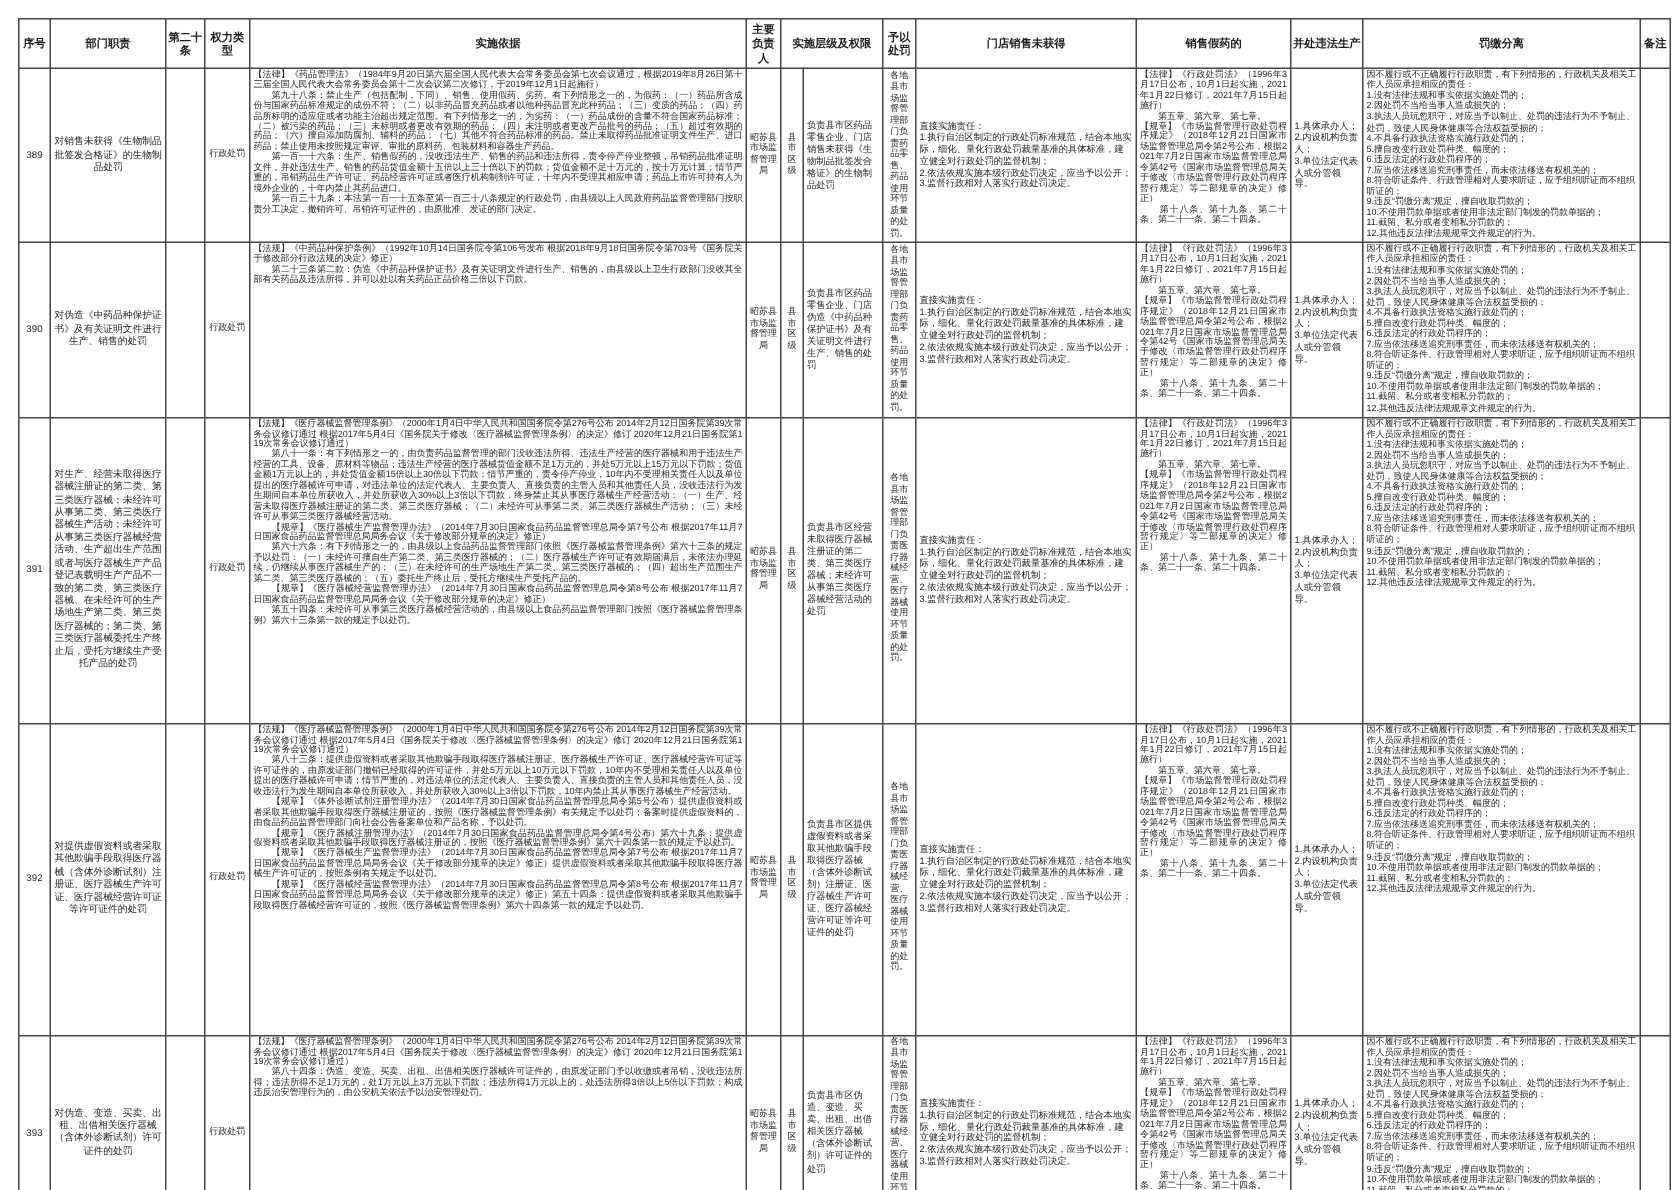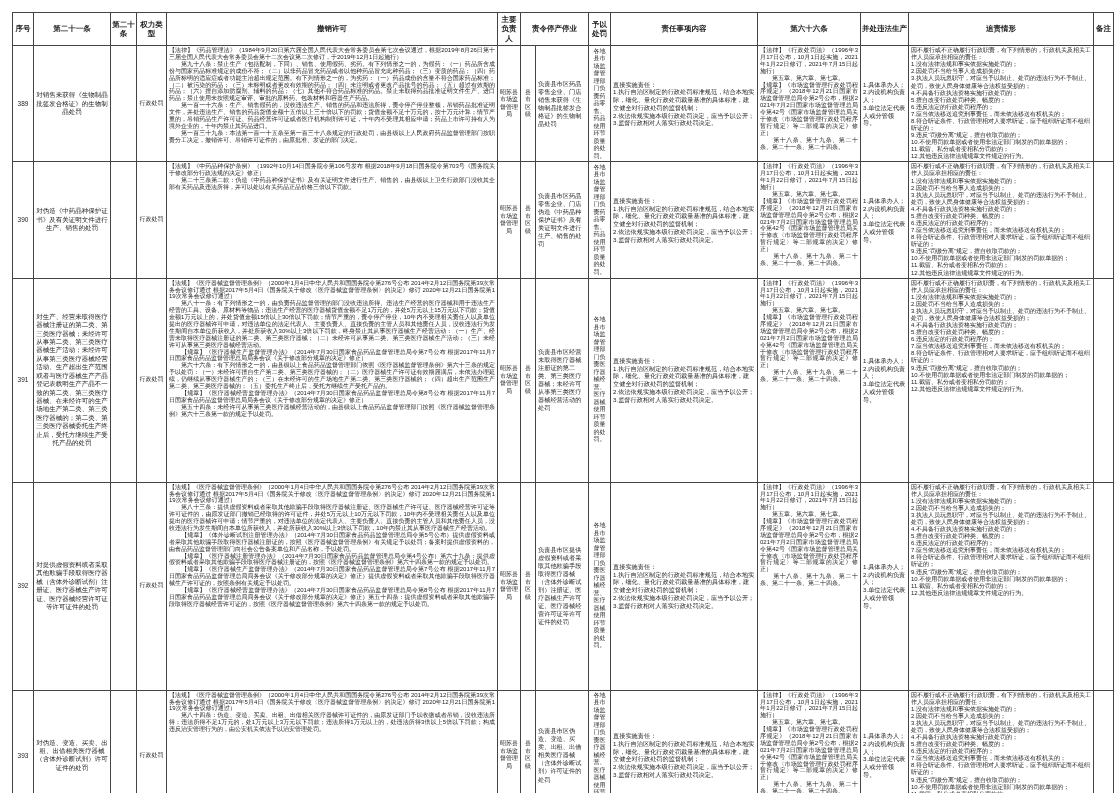--- a/index.html
+++ b/index.html
@@ -37,31 +37,31 @@
     <col style="width:22px">
         <col style="width:147px">
         <col style="width:103px">
         <col style="width:48px">
     <col style="width:185px">
         <col style="width:20px">
   </colgroup>
   <thead>
     <tr style="height:26px">
       <th>序号</th>
-      <th>第二十一条</th>
+      <th>部门职责</th>
       <th>第二十条</th>
       <th>权力类型</th>
-      <th>撤销许可</th>
+      <th>实施依据</th>
       <th>主要负责人</th>
-      <th colspan="2">责令停产停业</th>
+      <th colspan="2">实施层级及权限</th>
       <th>予以处罚</th>
-      <th>责任事项内容</th>
-      <th>第六十六条</th>
+      <th>门店销售未获得</th>
+      <th>销售假药的</th>
       <th>并处违法生产</th>
-      <th>追责情形</th>
+      <th>罚缴分离</th>
       <th>备注</th>
     </tr>
   </thead>
   <tbody>
     <tr style="height:105px">
       <td class="c seq">389</td>
       <td class="name">对销售未获得《生物制品批签发合格证》的生物制品处罚</td>
       <td class="c"></td>
       <td class="c vtxt">行政处罚</td>
       <td class="t basis">【法律】《药品管理法》（1984年9月20日第六届全国人民代表大会常务委员会第七次会议通过，根据2019年8月26日第十三届全国人民代表大会常务委员会第十二次会议第二次修订，于2019年12月1日起施行）

